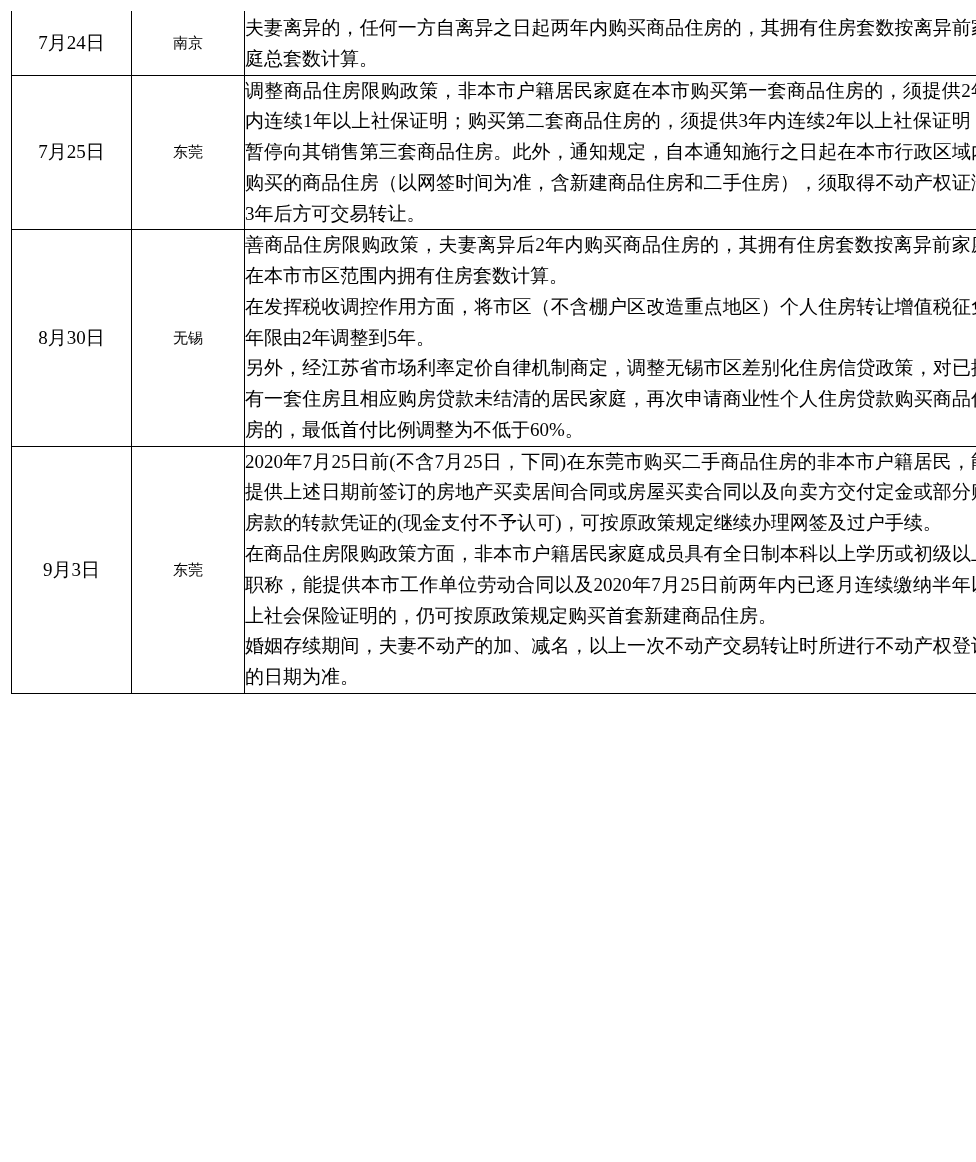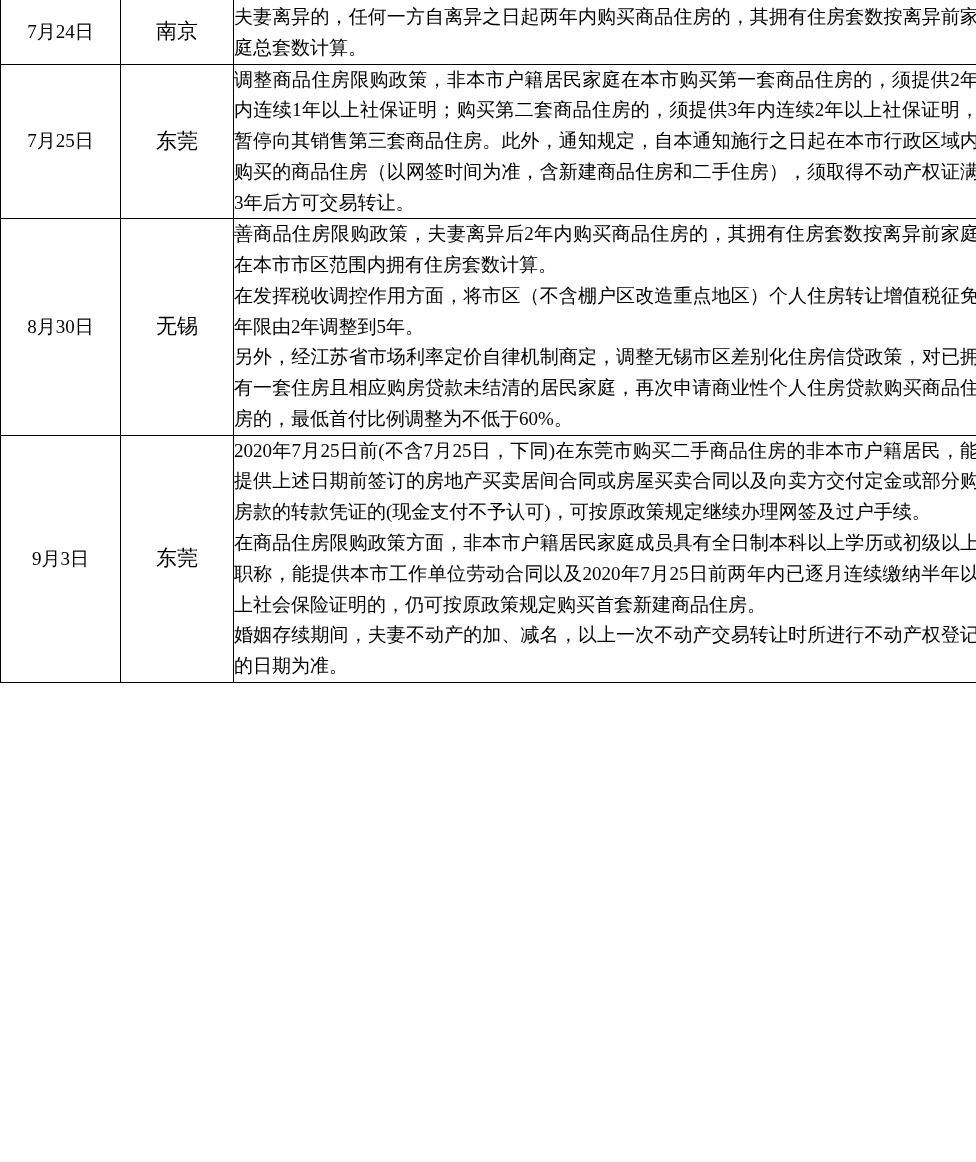--- a/index.html
+++ b/index.html
@@ -9,42 +9,42 @@
   }
   body {
     width: 976px;
     font-family: "Liberation Serif", "DejaVu Serif", serif;
     color: #000000;
   }
   .page {
     width: 790px;
     min-height: 1162px;
     box-sizing: border-box;
-    padding: 0;
+    padding: 11px;
   }
   table.policy-table {
     border-collapse: collapse;
     width: 976px;
     table-layout: fixed;
   }
   table.policy-table td {
     border: 1px solid #000000;
     vertical-align: middle;
     padding: 0;
   }
   td.col-date {
     width: 119px;
     text-align: center;
     font-size: 19px;
     line-height: 1.5;
   }
   td.col-city {
     width: 112px;
     text-align: center;
-    font-size: 21px;
+    font-size: 15px;
     line-height: 1.5;
   }
   td.col-content {
     width: 745px;
     text-align: left;
     font-size: 19px;
     line-height: 1.62;
     padding: 7px 8px 7px 10px;
     vertical-align: top;
   }

